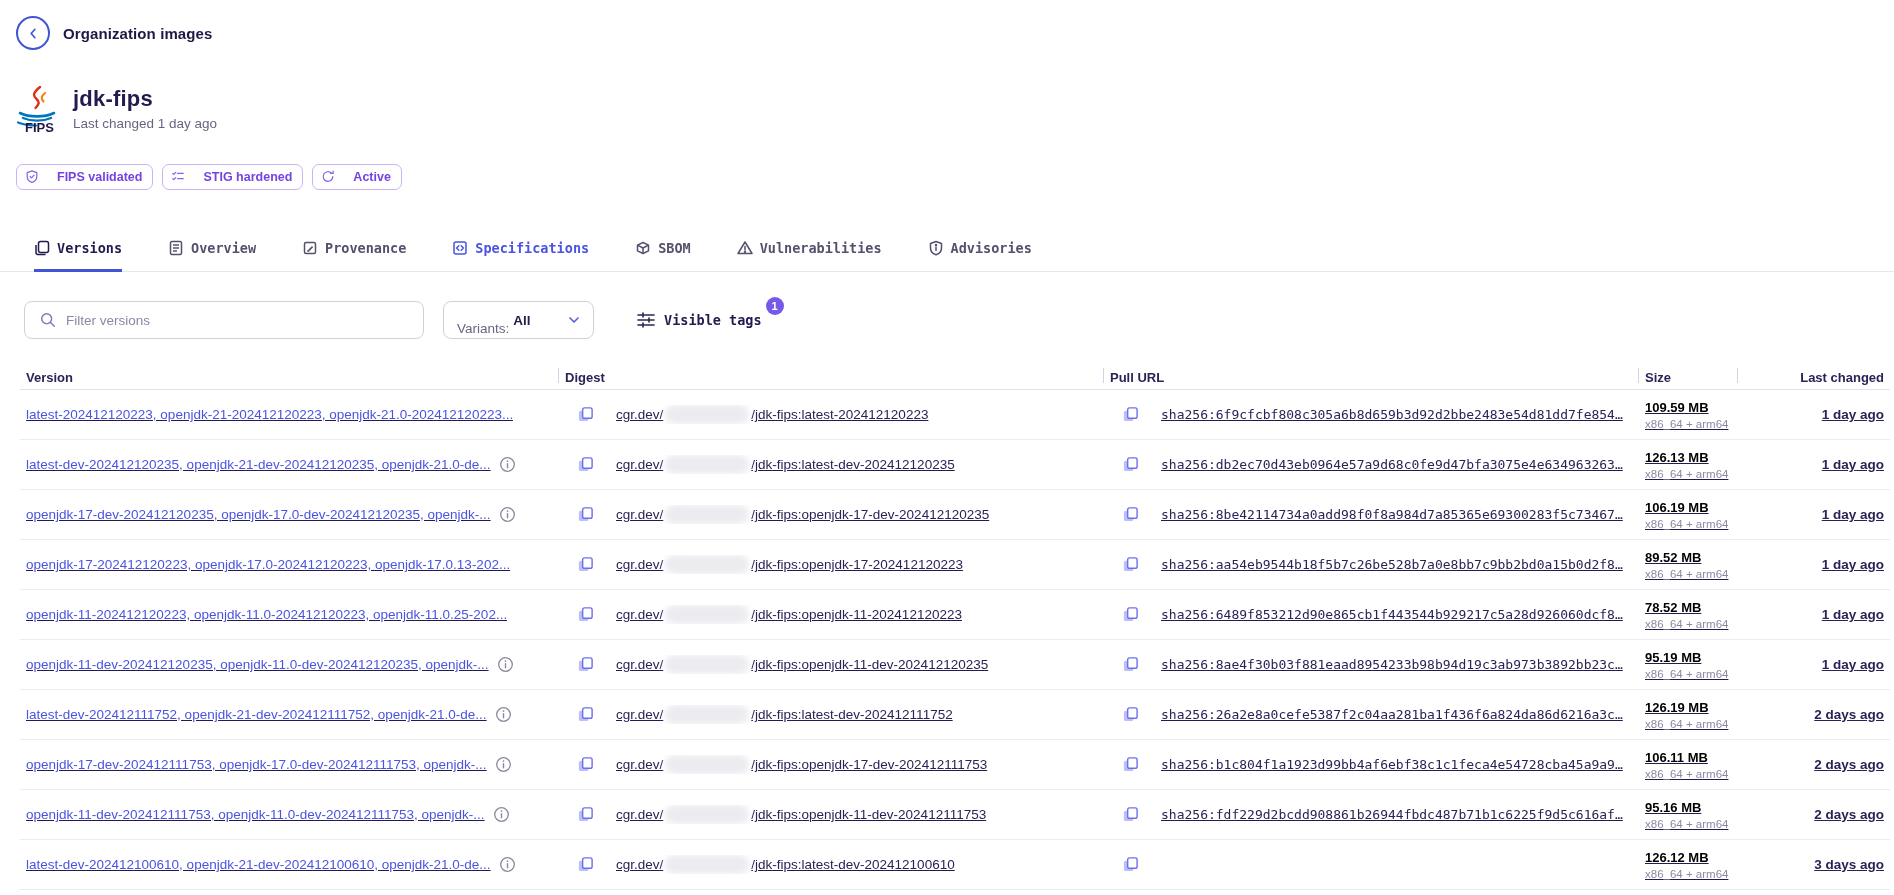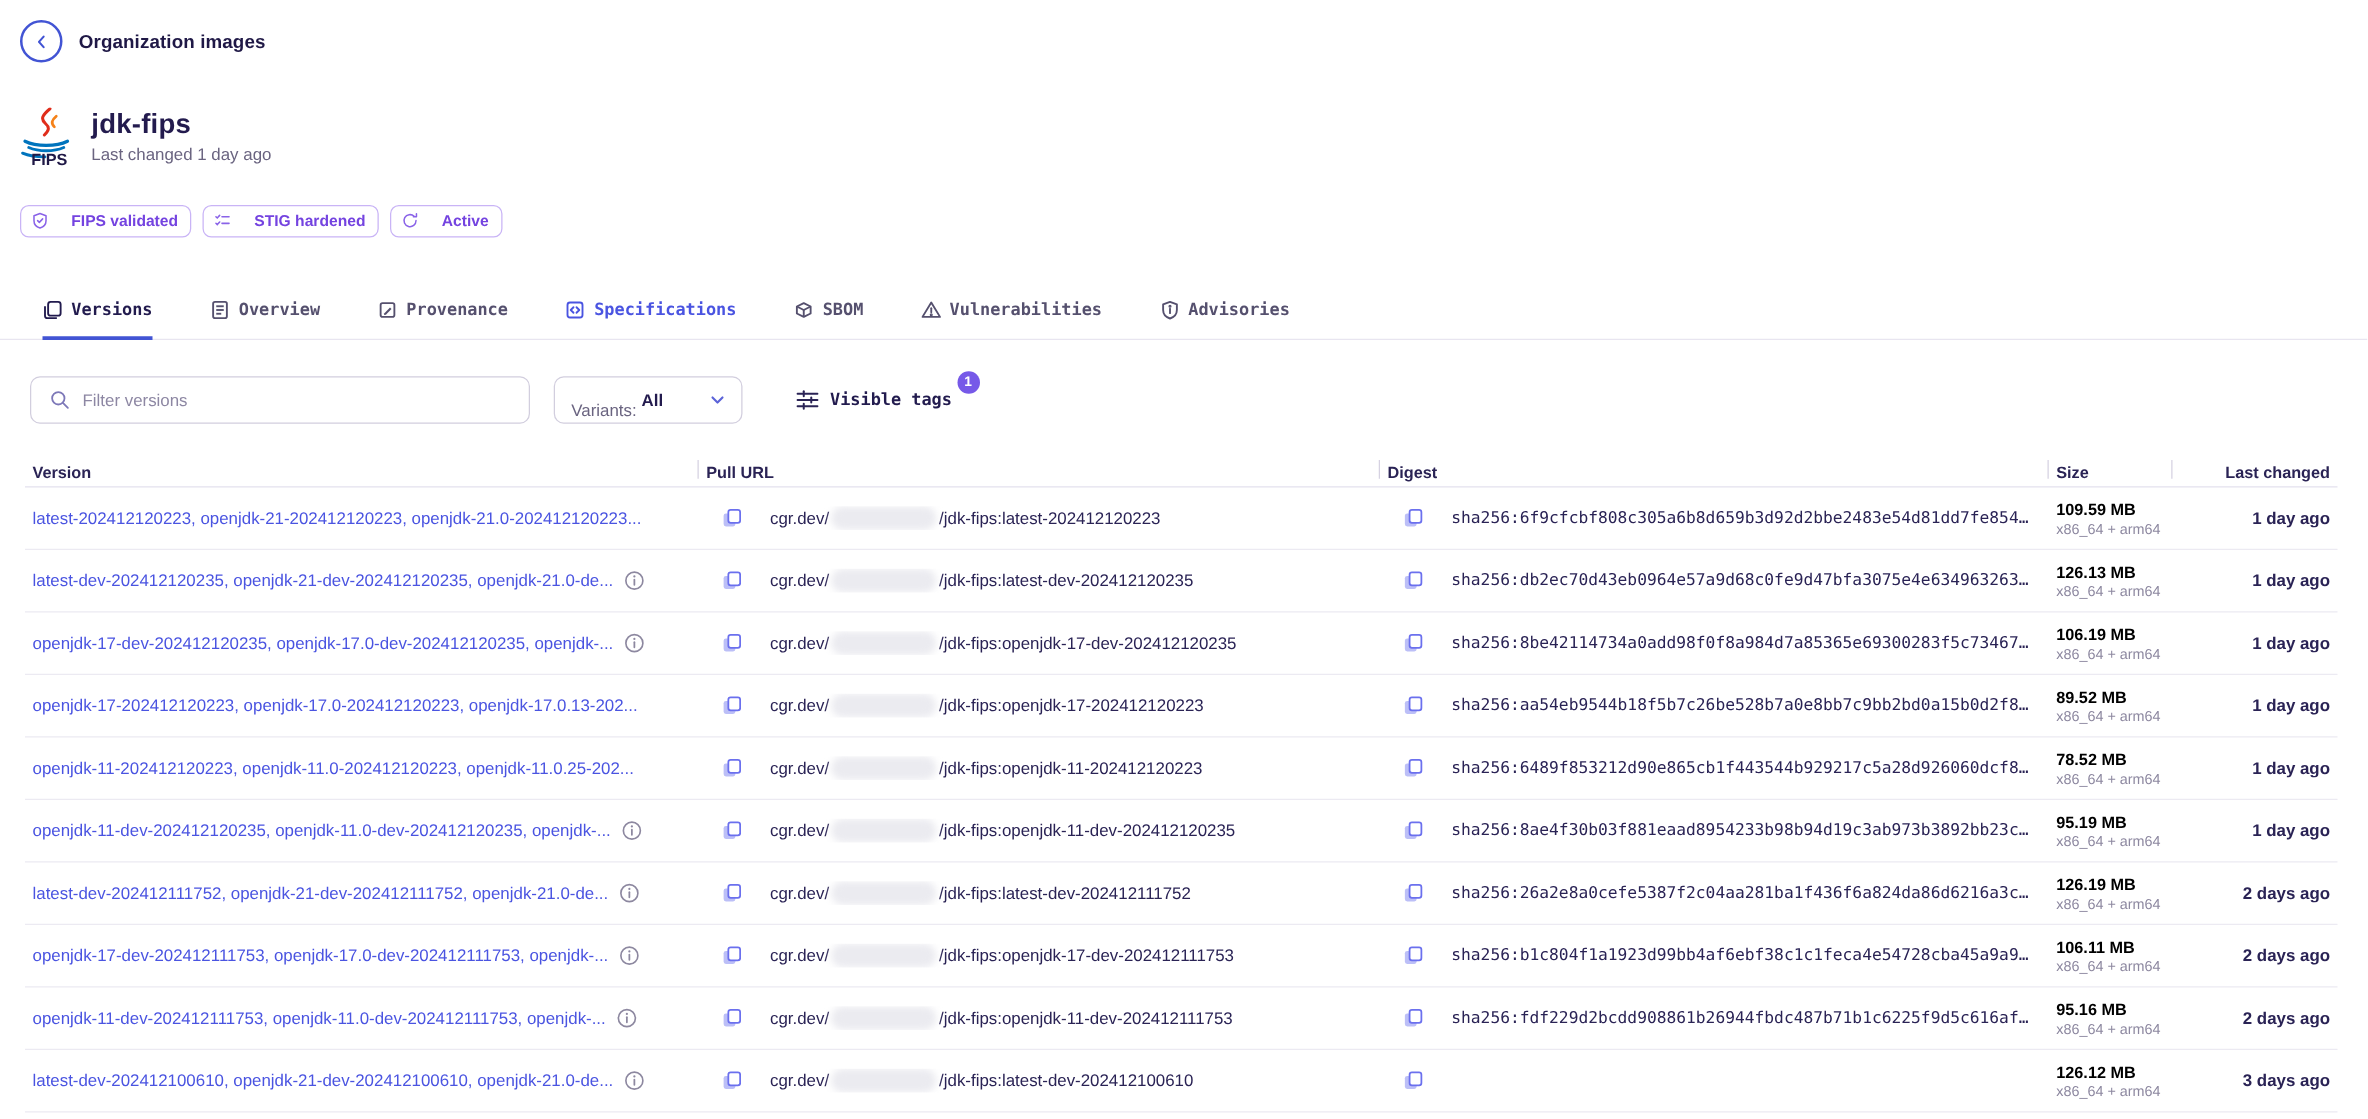--- a/index.html
+++ b/index.html
@@ -45,32 +45,32 @@
   .dropdown .dd-value { color: #231b4e; font-size: 13.5px; font-weight: 700; }
   .dropdown svg { margin-left: auto; }
   .visible-tags { margin-left: 43px; position: relative; display: inline-flex; align-items: center; gap: 9px; cursor: pointer; }
   .visible-tags .vt-label { font-family: "DejaVu Sans Mono", monospace; font-weight: 700;
     font-size: 13.5px; color: #221b4e; }
   .vt-count { position: absolute; top: -14px; right: -22px; width: 18px; height: 18px; border-radius: 50%;
     background: #7659e8; color: #fff; font-size: 11px; font-weight: 700;
     display: flex; align-items: center; justify-content: center; }
 
   
-  .table { margin: 26px 24px 0 20px; }
+  .table { margin: 26px 4px 0 20px; }
   .thead, .row { display: grid; grid-template-columns: 538px 545px 535px 99px 1fr; align-items: center; }
   .thead { height: 25px; border-bottom: 1px solid #e4e1ee; font-size: 13px; font-weight: 700; color: #2a2355; }
   .thead .col { position: relative; height: 100%; display: flex; align-items: center; }
   .thead .col.tick::before { content: ""; position: absolute; left: 0; top: 3px; width: 1px; height: 15px; background: #d6d2e2; }
   .h-version { padding-left: 6px; }
   .h-pull, .h-digest { padding-left: 7px; }
   .h-size { padding-left: 7px; }
   .h-changed { justify-content: flex-end; padding-right: 6px; }
 
   .row { height: 50px; border-bottom: 1px solid #eceaf2; font-size: 13.5px; }
-  .cell { overflow: hidden; }
+  .cell { overflow: hidden; text-decoration: underline; }
   .c-version { display: flex; align-items: center; gap: 8px; padding: 0 14px 0 6px; }
   .c-version a { color: #4a54e1; text-decoration: none; white-space: nowrap; overflow: hidden; flex: 0 1 auto; }
   .c-version .info { flex: 0 0 auto; display: inline-flex; cursor: pointer; }
   .c-pull, .c-digest { display: flex; align-items: center; gap: 22px; padding-left: 19px; }
   .copy-btn { display: inline-flex; cursor: pointer; flex: 0 0 auto; }
   .pull-text { color: #2a2355; white-space: nowrap; display: inline-flex; align-items: center; }
   .redact { display: inline-block; width: 84px; height: 19px; background: #ebebf0;
     border-radius: 10px; filter: blur(3px); margin: 0 2px; }
   .digest-text { font-family: "DejaVu Sans Mono", monospace; font-size: 13px; color: #2a2355; white-space: nowrap; }
   .c-size { padding-left: 7px; }
@@ -244,22 +244,22 @@
         </svg>
     </span>
     <span class="vt-label">Visible tags</span>
     <span class="vt-count">1</span>
   </div>
 </div>
 
 <div class="table">
   <div class="thead">
     <div class="col h-version">Version</div>
+    <div class="col h-digest tick">Digest</div>
     <div class="col h-pull tick">Pull URL</div>
-    <div class="col h-digest tick">Digest</div>
     <div class="col h-size tick">Size</div>
     <div class="col h-changed tick">Last changed</div>
   </div>
   <div id="table-body">
   <div class="row">
     <div class="cell c-version">
       <a href="#">latest-202412120223, openjdk-21-202412120223, openjdk-21.0-202412120223...</a>
 
     </div>
     <div class="cell c-pull">

